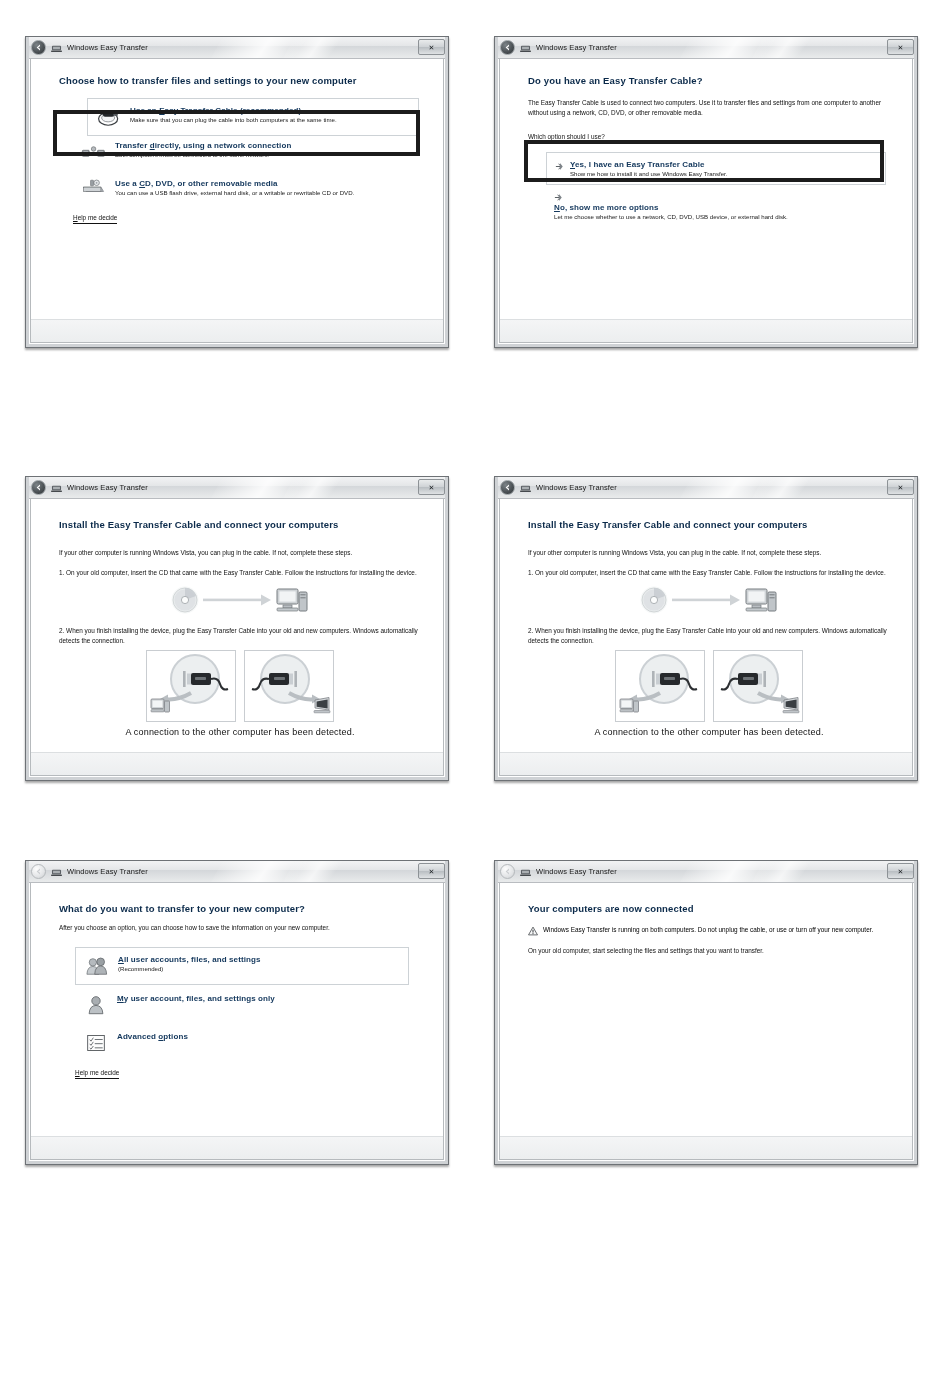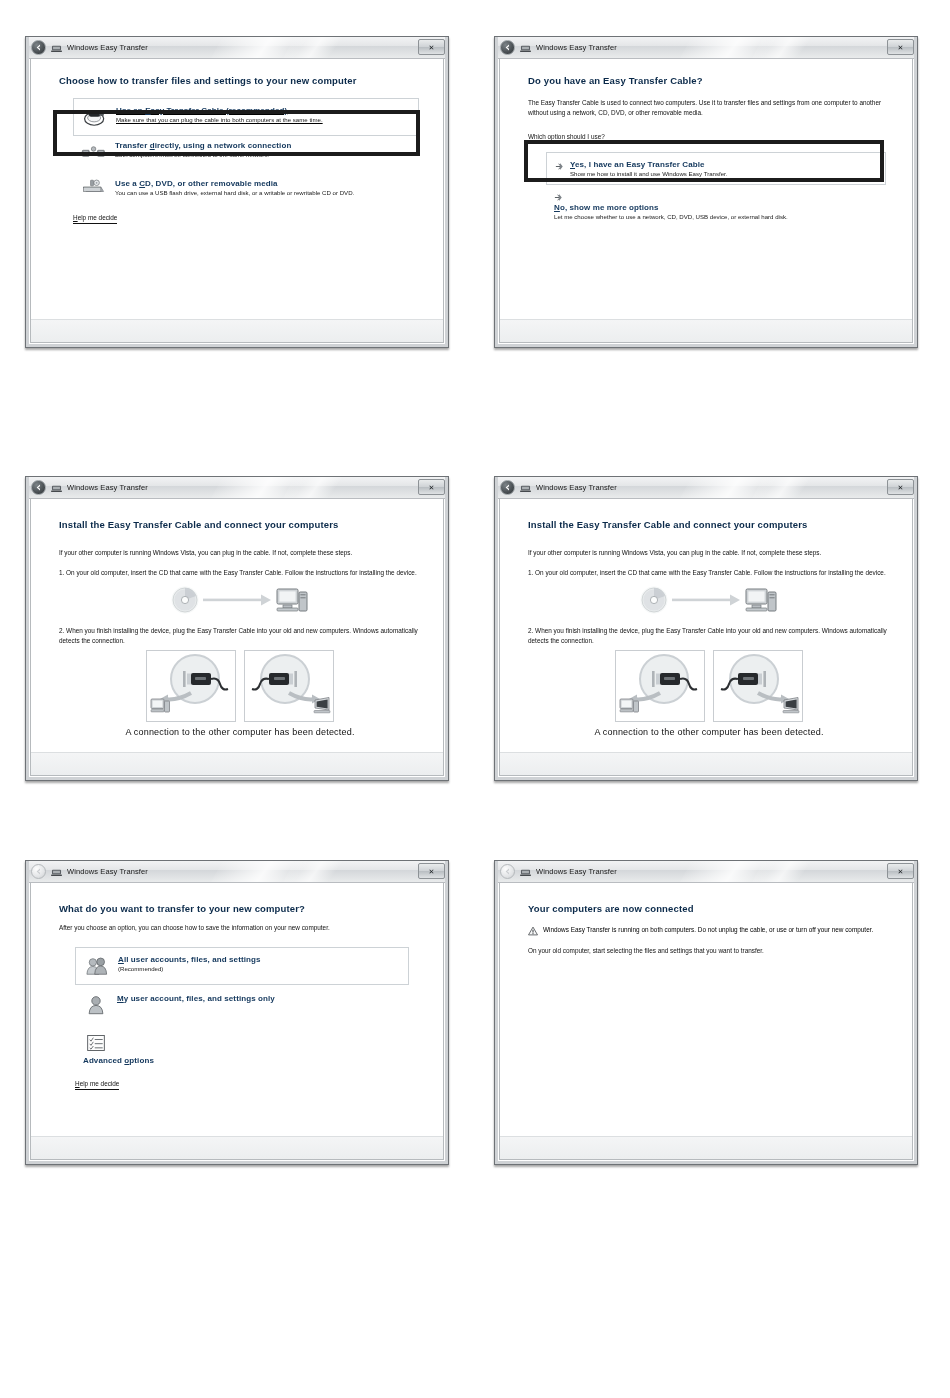--- a/index.html
+++ b/index.html
@@ -250,21 +250,21 @@
     <div class="winbtns">
       <div class="winbtn close">✕</div>
     </div>
   </div>
   <div class="client">
     <div class="content">
       <h1 class="page-title">Choose how to transfer files and settings to your new computer</h1>
 
       <div class="tasklist">
 
-        <div class="task boxed" style="margin:0 2px 0 14px;text-decoration:underline;">
+        <div class="task boxed" style="margin:0 2px 0 28px;">
           <div class="task-icon">
             <svg viewBox="0 0 30 24" width="28" height="22">
               <ellipse cx="14" cy="14" rx="11" ry="7.5" fill="none" stroke="#3b3f43" stroke-width="1.4"></ellipse>
               <ellipse cx="14" cy="13" rx="7.5" ry="4.6" fill="#f4f5f6" stroke="#6b7075" stroke-width=".8"></ellipse>
               <path d="M6 9 Q9 3 17 4 Q24 5 25 10" fill="#2e3236"></path>
               <rect x="8" y="6.5" width="13" height="5.2" rx="2.4" fill="#232629"></rect>
               <rect x="20" y="7.6" width="5" height="3" rx="1" fill="#55595d"></rect>
             </svg>
           </div>
           <div class="task-txt">
@@ -607,21 +607,21 @@
             <svg viewBox="0 0 26 24" width="24" height="22">
               <circle cx="13" cy="7.5" r="4.6" fill="#a9aeb2" stroke="#5d6266" stroke-width=".9"></circle>
               <path d="M5.5 21.5 Q6 12.5 13 12.5 Q20 12.5 20.5 21.5 Z" fill="#bcc1c5" stroke="#5d6266" stroke-width=".9"></path>
             </svg>
           </div>
           <div class="task-txt">
             <div class="task-title"><span class="u">M</span>y user account, files, and settings only</div>
           </div>
         </div>
 
-        <div class="task" style="margin-left:16px; padding-top:8px;flex-direction:column;">
+        <div class="task" style="margin-left:16px; padding-top:8px;">
           <div class="task-icon">
             <svg viewBox="0 0 26 24" width="22" height="20">
               <rect x="3" y="3" width="20" height="18" fill="#fdfdfd" stroke="#55595d" stroke-width="1.1"></rect>
               <path d="M5.5 8 L7 9.8 L9.8 5.6" stroke="#55595d" stroke-width="1" fill="none"></path>
               <path d="M5.5 13 L7 14.8 L9.8 10.6" stroke="#55595d" stroke-width="1" fill="none"></path>
               <path d="M5.5 18 L7 19.4 L9.8 15.6" stroke="#55595d" stroke-width="1" fill="none"></path>
               <rect x="11.5" y="7.2" width="9.5" height="1.2" fill="#6e7377"></rect>
               <rect x="11.5" y="12.2" width="9.5" height="1.2" fill="#6e7377"></rect>
               <rect x="11.5" y="17.2" width="9.5" height="1.2" fill="#6e7377"></rect>
             </svg>

